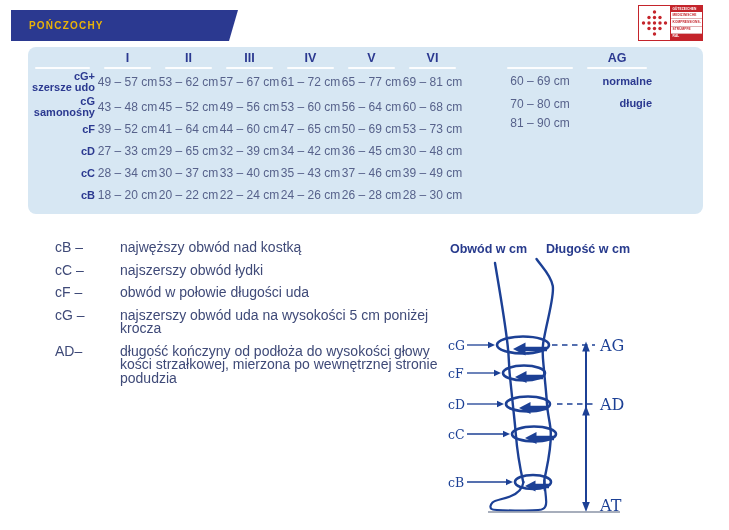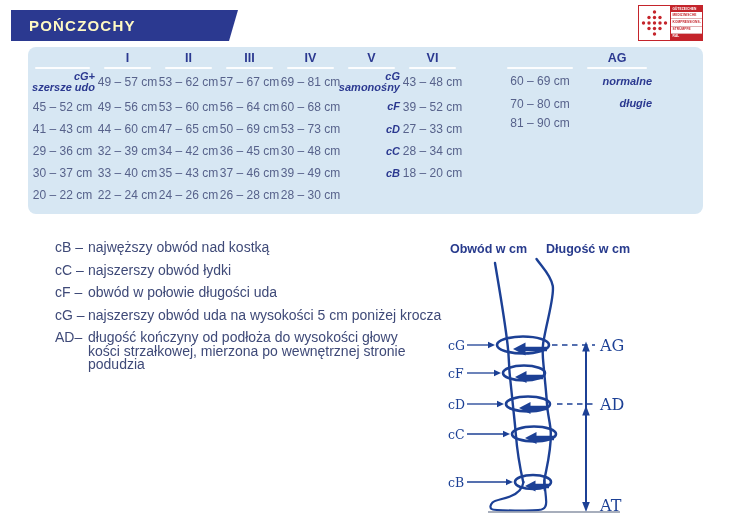--- a/index.html
+++ b/index.html
@@ -8,21 +8,21 @@
     font-family:"Liberation Sans",sans-serif;overflow:hidden;
     -webkit-font-smoothing:antialiased;
   }
   
   .banner{
     position:absolute;left:11px;top:10px;width:227px;height:31px;
     background:#2b3990;
     clip-path:polygon(0 0,100% 0,calc(100% - 9px) 100%,0 100%);
     display:flex;align-items:center;box-sizing:border-box;padding-left:18px;
   }
-  .banner-title{color:#fef9c3;font-size:15px;font-weight:700;letter-spacing:1.2px;}
+  .banner-title{color:#eab308;font-size:10px;font-weight:700;letter-spacing:1.2px;}
   
   .ral{
     position:absolute;left:638px;top:5px;width:65px;height:36px;
     background:#fff;border:1px solid #c4242b;display:flex;box-sizing:border-box;
   }
   .ral-dots{width:31px;height:100%;}
   .ral-text{flex:1;display:flex;flex-direction:column;border-left:1px solid #c4242b;}
   .ral-line{
     flex:1;font-size:3.2px;line-height:1;display:flex;align-items:center;
     padding-left:1.5px;color:#c4242b;border-bottom:0.5px solid #e0b0b2;
@@ -42,38 +42,38 @@
     grid-template-rows:20px 27px 23px 22px 22px 22px 22px;
   }
   .cell{display:flex;align-items:center;justify-content:center;}
   .cell.hdr{position:relative;color:#2b3990;font-weight:700;font-size:12.5px;}
   .cell.hdr::after{
     content:"";position:absolute;left:7px;right:7px;bottom:-1px;height:2px;
     background:rgba(255,255,255,.92);border-radius:1px;
   }
   .cell.rowlabel{
     justify-content:flex-end;text-align:right;color:#2b3990;font-weight:700;
-    font-size:11px;line-height:11px;white-space:pre-line;padding-right:2px;font-style:italic;
+    font-size:11px;line-height:11px;white-space:pre-line;padding-right:2px;
   }
   .cell.val{color:#57628b;font-size:12px;}
   
   .len-table{
     position:absolute;left:500px;top:48px;
     display:grid;
     grid-template-columns:80px 74px;
     grid-template-rows:20px 26px 19px 19px;
   }
   
   .legend{position:absolute;left:55px;top:241px;width:392px;}
   .legend-item{
     display:grid;grid-template-columns:33px 1fr;
     margin-bottom:9px;color:#3f4a78;font-size:14px;line-height:13.5px;
   }
   .legend-key{white-space:nowrap;}
-  .legend-text{white-space:pre-line;}
+  .legend-text{white-space:pre-line;margin-left:32px;}
   
   .diagram{position:absolute;left:440px;top:230px;}
   .dg-sans{font-family:"Liberation Sans",sans-serif;font-size:12.5px;font-weight:600;fill:#283b8d;}
   .dg-serif{font-family:"DejaVu Serif",serif;font-size:12.5px;fill:#1c4095;}
   .dg-serif-lg{font-family:"DejaVu Serif",serif;font-size:16px;fill:#1c4095;}
 </style>
 </head>
 <body>
 
 <div class="banner">
@@ -118,42 +118,44 @@
   <div class="cell hdr">III</div>
   <div class="cell hdr">IV</div>
   <div class="cell hdr">V</div>
   <div class="cell hdr">VI</div>
 
   <div class="cell rowlabel">cG+
 szersze udo</div>
   <div class="cell val">49 – 57 cm</div>
   <div class="cell val">53 – 62 cm</div>
   <div class="cell val">57 – 67 cm</div>
+  <div class="cell val">61 – 72 cm</div>
+  <div class="cell val">65 – 77 cm</div>
   <div class="cell val">69 – 81 cm</div>
 
   <div class="cell rowlabel">cG
 samonośny</div>
   <div class="cell val">43 – 48 cm</div>
   <div class="cell val">45 – 52 cm</div>
   <div class="cell val">49 – 56 cm</div>
   <div class="cell val">53 – 60 cm</div>
   <div class="cell val">56 – 64 cm</div>
   <div class="cell val">60 – 68 cm</div>
 
   <div class="cell rowlabel">cF</div>
   <div class="cell val">39 – 52 cm</div>
-  <div class="cell val">41 – 43 cm</div>
+  <div class="cell val">41 – 64 cm</div>
   <div class="cell val">44 – 60 cm</div>
   <div class="cell val">47 – 65 cm</div>
   <div class="cell val">50 – 69 cm</div>
   <div class="cell val">53 – 73 cm</div>
 
   <div class="cell rowlabel">cD</div>
   <div class="cell val">27 – 33 cm</div>
-  <div class="cell val">29 – 36 cm</div>
+  <div class="cell val">29 – 65 cm</div>
   <div class="cell val">32 – 39 cm</div>
   <div class="cell val">34 – 42 cm</div>
   <div class="cell val">36 – 45 cm</div>
   <div class="cell val">30 – 48 cm</div>
 
   <div class="cell rowlabel">cC</div>
   <div class="cell val">28 – 34 cm</div>
   <div class="cell val">30 – 37 cm</div>
   <div class="cell val">33 – 40 cm</div>
   <div class="cell val">35 – 43 cm</div>

